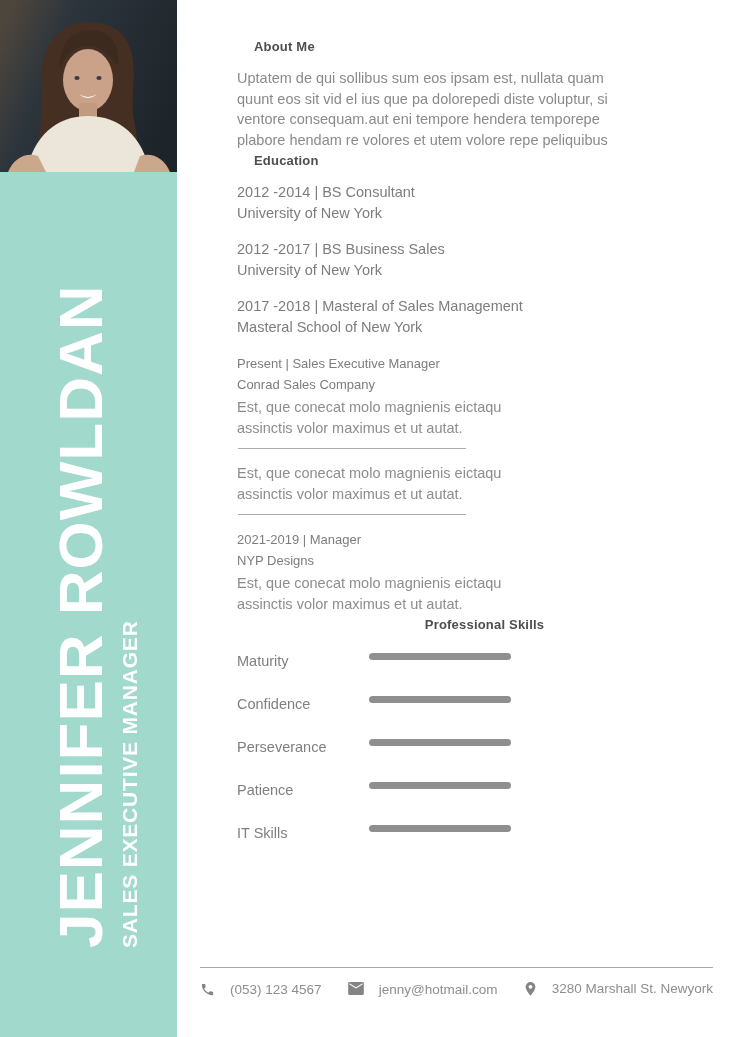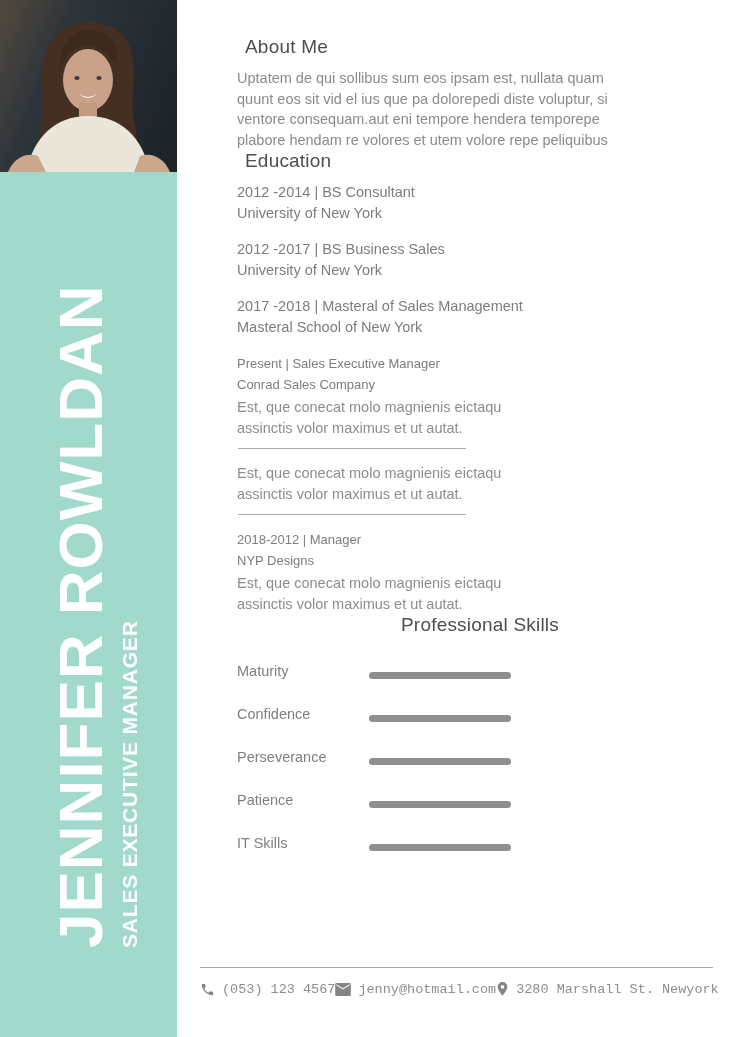--- a/index.html
+++ b/index.html
@@ -29,22 +29,22 @@
     position:absolute;left:119px;top:948px;
     transform:rotate(-90deg);transform-origin:0 0;
     font-size:21px;font-weight:bold;line-height:1;
     letter-spacing:0.8px;color:#ffffff;white-space:nowrap;
   }
   
   .content{
     position:absolute;left:237px;top:36px;width:478px;
   }
   h2.sec{
-    margin:0 0 10px 8px;
-    font-size:19px;line-height:22px;font-weight:normal;
+    margin:0 0 10px 17px;
+    font-size:13px;line-height:22px;font-weight:bold;
     color:var(--heading,#4e4e4e);letter-spacing:0.2px;
   }
   .body-text{
     margin:0;font-size:14.5px;line-height:20.5px;
     color:var(--body,#8a8a8a);white-space:pre-line;
   }
   .sec-gap-edu{margin-top:38px;}
   .sec-gap-emp{margin-top:36px;}
   .sec-gap-skill{margin-top:36px;margin-bottom:2px;text-align:center;}
   .edu-entry{
@@ -57,42 +57,42 @@
   }
   .job-desc{
     margin:2px 0 0 0;font-size:14.5px;line-height:20.5px;
     color:#8d8d8d;white-space:pre-line;
   }
   .divider{
     border:none;border-top:1px solid #ababab;
     width:228px;margin:10px 0 14px 1px;
   }
   
-  .skill-row{display:flex;align-items:flex-end;height:26px;margin-top:17px;}
+  .skill-row{display:flex;align-items:flex-start;height:26px;margin-top:17px;}
   .skill-label{
     width:132px;font-size:14.5px;color:#7f7f7f;
   }
   .skill-bar{
     width:142px;height:7px;border-radius:4px;
     background:var(--track,#8f8f8f);overflow:hidden;
   }
   .skill-fill{
     height:100%;border-radius:4px;
     background:var(--fill,#a6ddd2);
   }
   
   .footer{
     position:absolute;left:200px;top:967px;width:513px;
     border-top:1px solid #a8a8a8;
   }
   .footer-row{
     display:flex;justify-content:space-between;
     padding-top:13px;align-items:center;
   }
-  .footer-item{display:flex;align-items:center;gap:7px;font-family:Liberation Mono, monospace;}
+  .footer-item{display:flex;align-items:flex-start;gap:15px;}
   .footer-item svg{flex:0 0 auto;}
   .footer-text{font-size:13.5px;color:#8e8e8e;white-space:nowrap;}
 </style>
 </head>
 <body>
 
 <div class="page" style="--accent: #a1d9cd; --fill: #a6ddd2; --track: #8f8f8f; --heading: #4e4e4e; --body: #8a8a8a;">
 
   <div class="photo">
     <svg width="177" height="172" viewBox="0 0 177 172">
@@ -154,21 +154,21 @@
       <hr class="divider">
     </div>
 
     <div>
       <div class="job-desc">Est, que conecat molo magnienis eictaqu
 assinctis volor maximus et ut autat.</div>
       <hr class="divider">
     </div>
 
     <div>
-      <div class="job-title">2018-2012 | Manager
+      <div class="job-title">2021-2019 | Manager
 NYP Designs</div>
       <div class="job-desc">Est, que conecat molo magnienis eictaqu
 assinctis volor maximus et ut autat.</div>
     </div>
 
     <h2 class="sec sec-gap-skill">Professional Skills</h2>
 
     <div class="skill-row">
       <span class="skill-label">Maturity</span>
       <span class="skill-bar"><span class="skill-fill" style="width: 100%;"></span></span>

